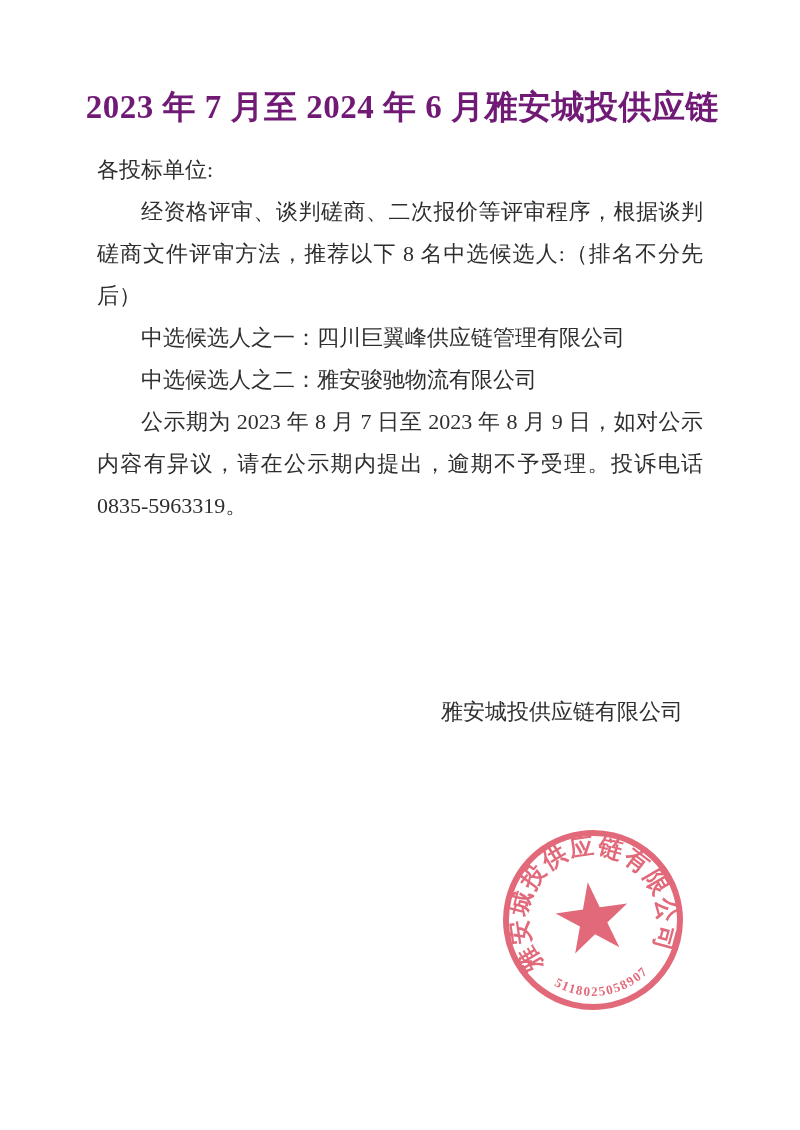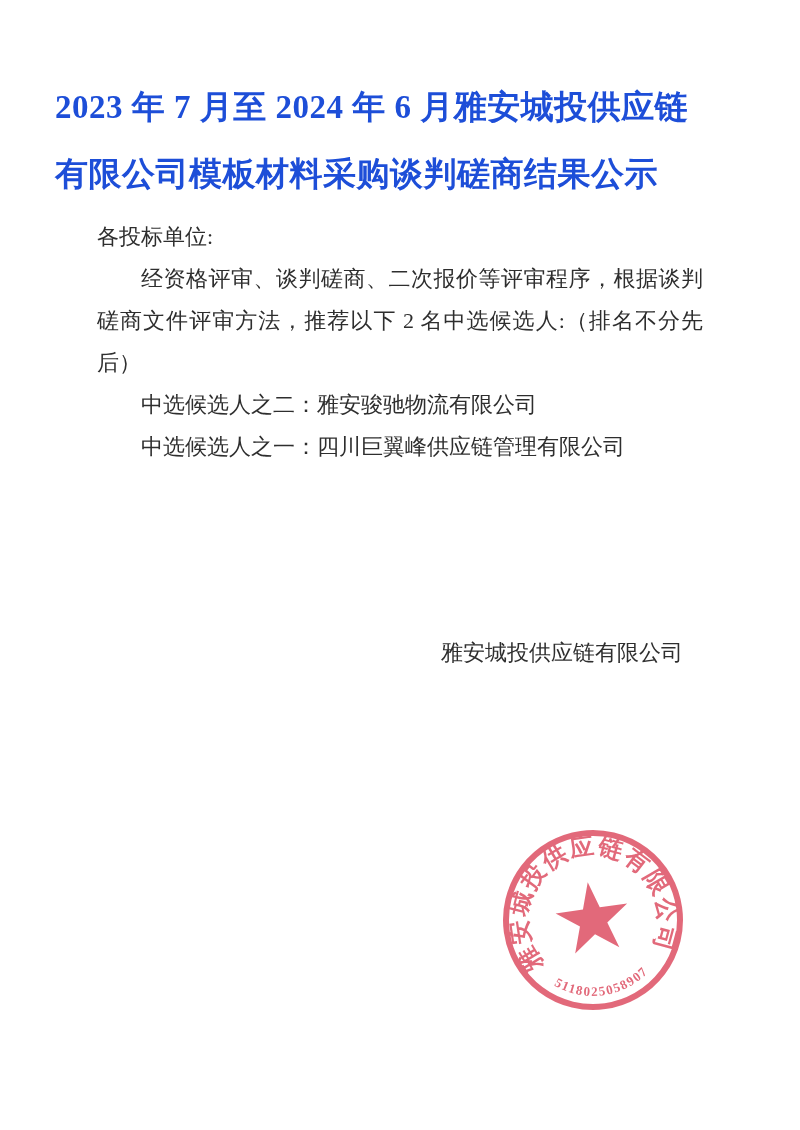--- a/index.html
+++ b/index.html
@@ -11,26 +11,26 @@
     position: relative;
     width: 800px;
     height: 1130px;
     background: #ffffff;
     overflow: hidden;
     font-family: "Liberation Serif", "DejaVu Serif", serif;
     color: #2e2e2e;
   }
   .title {
     margin: 0;
-    padding: 74px 55px 0 55px;
-    text-align: left;
+    padding: 74px 81px 0 55px;
+    text-align: right;
     font-size: 33px;
     line-height: 67px;
     font-weight: bold;
-    color: #1d4ed8;
+    color: #701a75;
     letter-spacing: 0.5px;
   }
   .title .tline {
     display: block;
     white-space: nowrap;
   }
   .body {
     margin: 8px 97px 0 97px;
     font-size: 22px;
     line-height: 42px;
@@ -67,28 +67,28 @@
     font-weight: bold;
   }
 </style>
 </head>
 <body>
 
 <div class="page">
 
   <h1 class="title">
     <span class="tline">2023 年 7 月至 2024 年 6 月雅安城投供应链</span>
-    <span class="tline">有限公司模板材料采购谈判磋商结果公示</span>
   </h1>
 
   <div class="body">
     <p class="salutation">各投标单位:</p>
-    <p class="para">经资格评审、谈判磋商、二次报价等评审程序，根据谈判磋商文件评审方法，推荐以下 2 名中选候选人:（排名不分先后）</p>
+    <p class="para">经资格评审、谈判磋商、二次报价等评审程序，根据谈判磋商文件评审方法，推荐以下 8 名中选候选人:（排名不分先后）</p>
+    <p class="para">中选候选人之一：四川巨翼峰供应链管理有限公司</p>
     <p class="para">中选候选人之二：雅安骏驰物流有限公司</p>
-    <p class="para">中选候选人之一：四川巨翼峰供应链管理有限公司</p>
+    <p class="para">公示期为 2023 年 8 月 7 日至 2023 年 8 月 9 日，如对公示内容有异议，请在公示期内提出，逾期不予受理。投诉电话 0835-5963319。</p>
 
     <div class="sign-block">
       <div>雅安城投供应链有限公司</div>
     </div>
   </div>
 
   <svg class="seal" viewBox="0 0 200 200" width="200" height="200">
     <g transform="rotate(-8 100 100)">
       <circle cx="100" cy="100" r="87" fill="none" stroke-width="6" stroke="#dd4f63"></circle>
       <path d="M100,62 L108.5,88.3 L136.1,88.3 L113.8,104.5 L122.3,130.7 L100,114.5 L77.7,130.7 L86.2,104.5 L63.9,88.3 L91.5,88.3 Z" fill="#dd4f63"></path>

